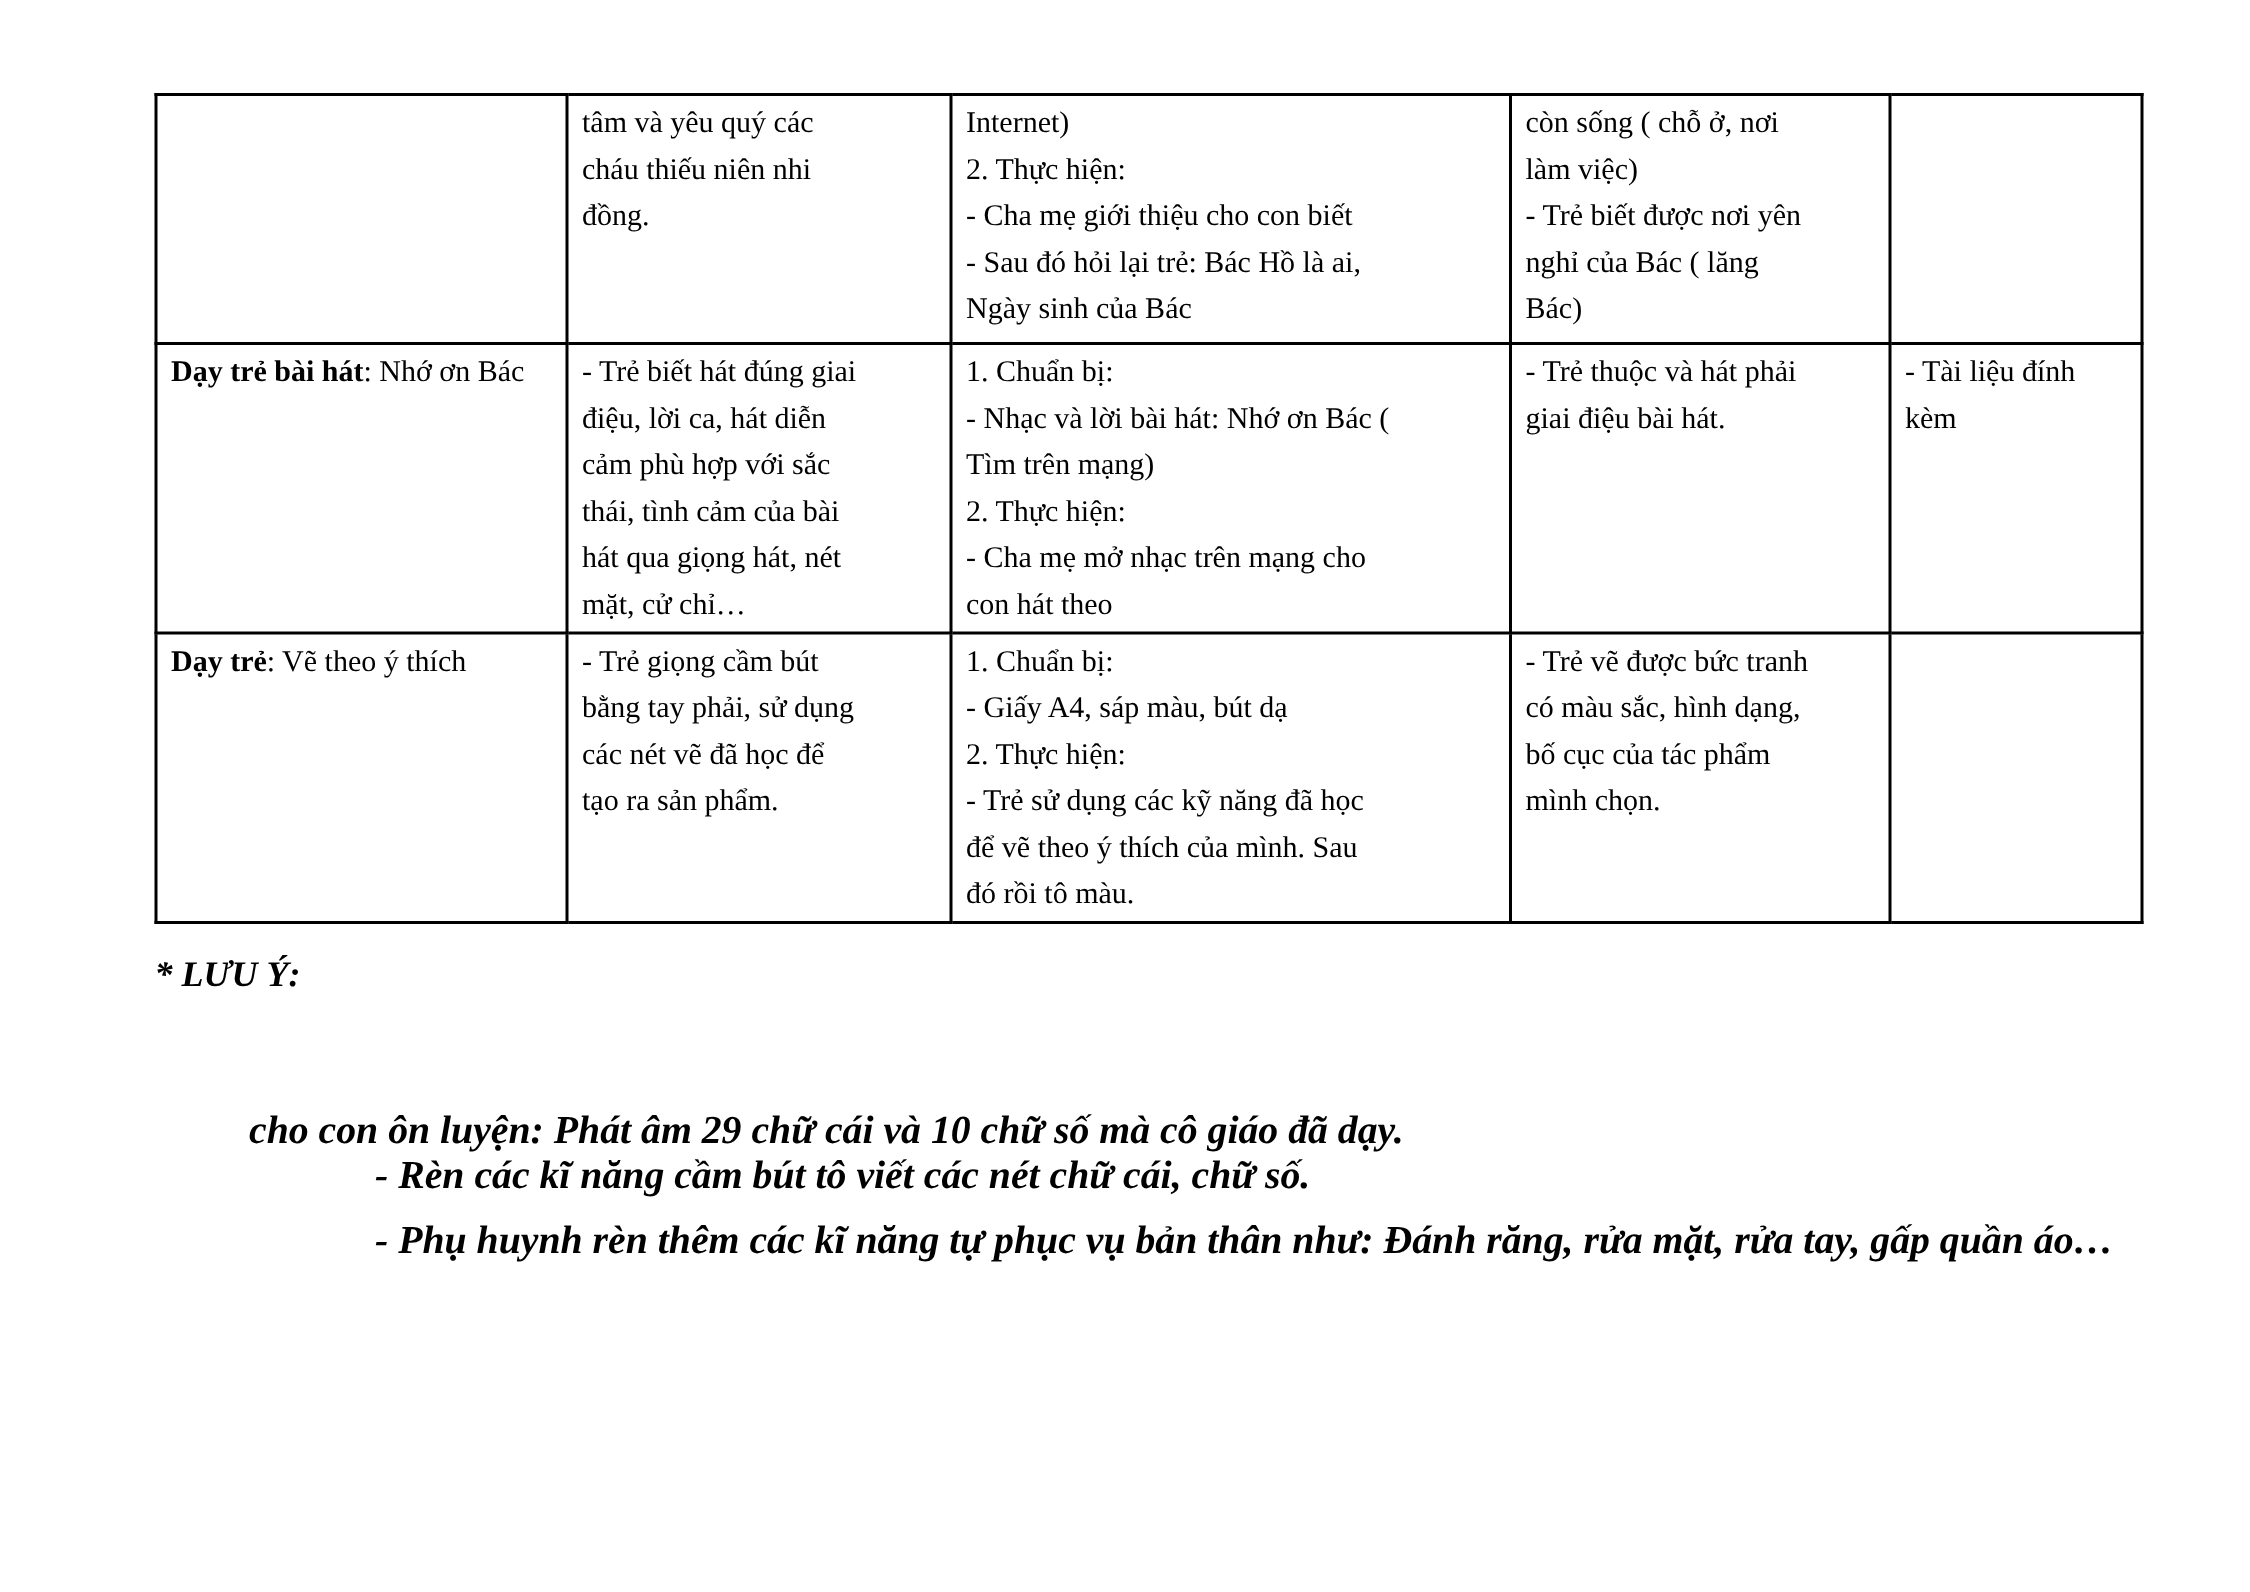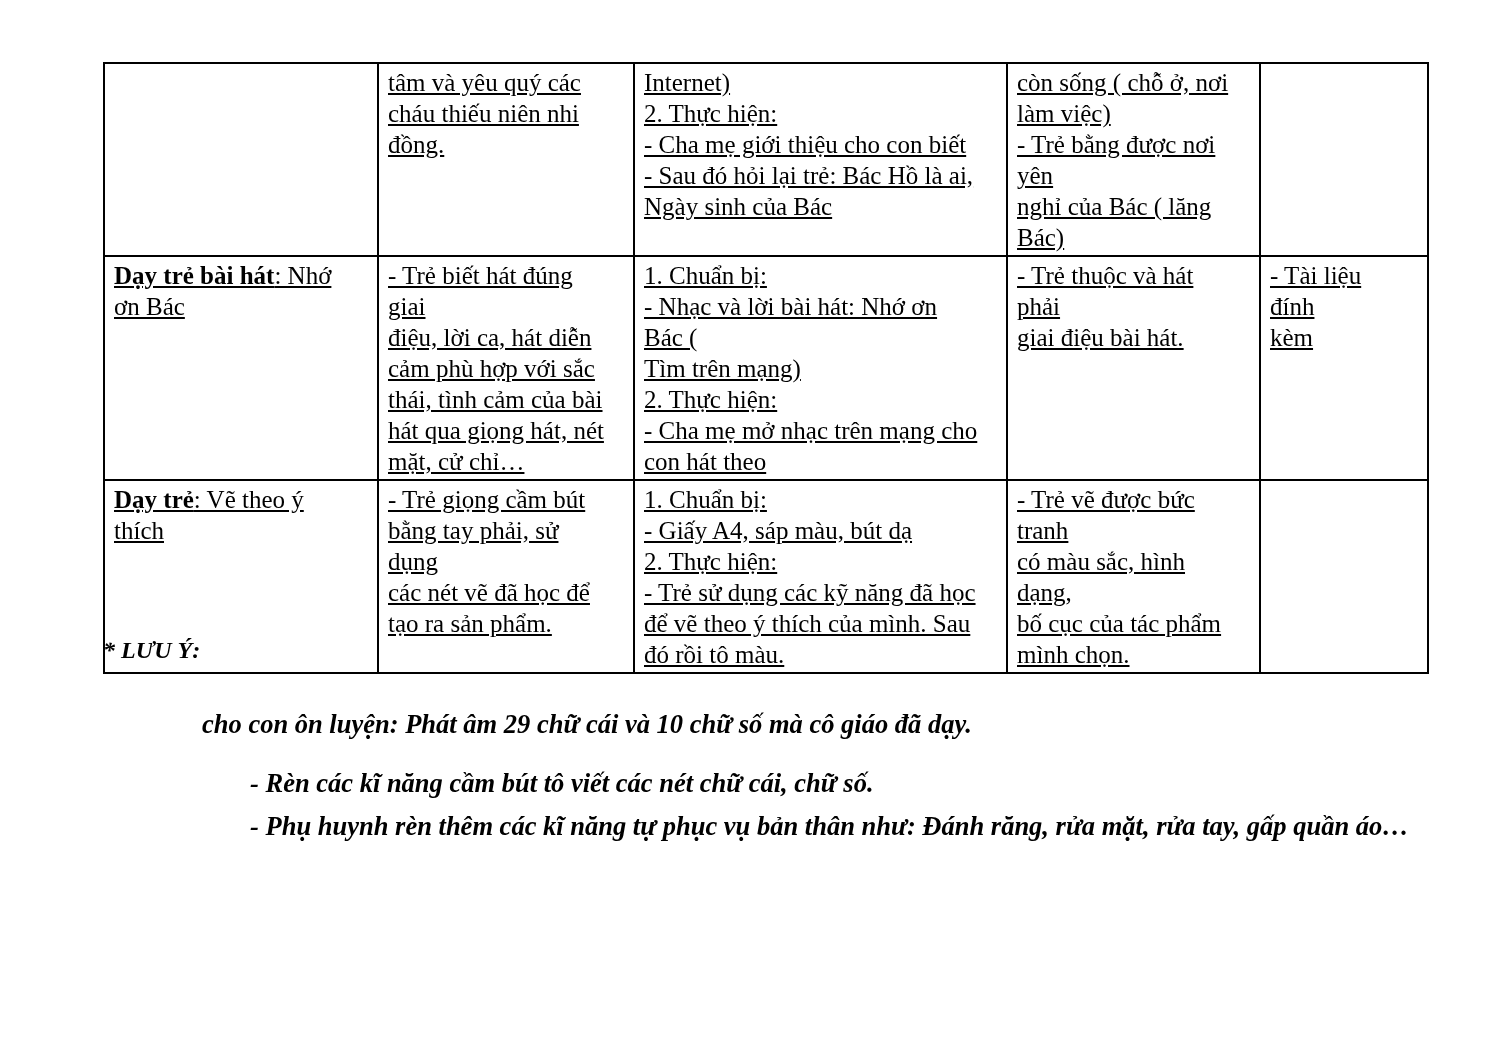--- a/index.html
+++ b/index.html
@@ -17,25 +17,24 @@
     left:103px;
     top:62px;
     border-collapse:collapse;
     table-layout:fixed;
     width:1324px;
   }
   table.doc-table td{
     border:2px solid #000000;
     vertical-align:top;
     padding:3px 24px 2px 9px;
-    font-size:25px;
+    font-size:20px;
     line-height:31px;
     white-space:pre-line;
     overflow:hidden;
-    text-decoration:underline;
   }
   tr.r0 td{height:159px;}
   tr.r1 td{height:184px;margin-top:32px;}
   tr.r2 td{height:186px;}
   td .b{font-weight:bold;}
   td.pad-down{padding-top:36px;}
   td.loose{line-height:41px;}
   .notes-heading{
     position:absolute;
     left:103px;
@@ -46,21 +45,21 @@
     white-space:nowrap;
   }
   .note-line{
     position:absolute;
     font-size:26.5px;
     font-weight:bold;
     font-style:italic;
     white-space:nowrap;
   }
   .nl0{left:228px;top:682px;}
-  .nl1{left:166px;top:709px;margin-left:36px;}
+  .nl1{left:166px;top:738px;}
   .nl2{left:250px;top:768px;}
   .nl3{left:250px;top:811px;}
 </style>
 </head>
 <body>
 
 <div class="page">
 
   <table class="doc-table">
     <colgroup>
@@ -76,21 +75,21 @@
         <td>tâm và yêu quý các
 cháu thiếu niên nhi
 đồng.</td>
         <td>Internet)
 2. Thực hiện:
 - Cha mẹ giới thiệu cho con biết
 - Sau đó hỏi lại trẻ: Bác Hồ là ai,
 Ngày sinh của Bác</td>
         <td>còn sống ( chỗ ở, nơi
 làm việc)
-- Trẻ bằng được nơi yên
+- Trẻ biết được nơi yên
 nghỉ của Bác ( lăng
 Bác)</td>
         <td></td>
       </tr>
       <tr class="r1">
         <td><span class="b">Dạy trẻ bài hát</span><span>: Nhớ ơn Bác</span></td>
         <td>- Trẻ biết hát đúng giai
 điệu, lời ca, hát diễn
 cảm phù hợp với sắc
 thái, tình cảm của bài

